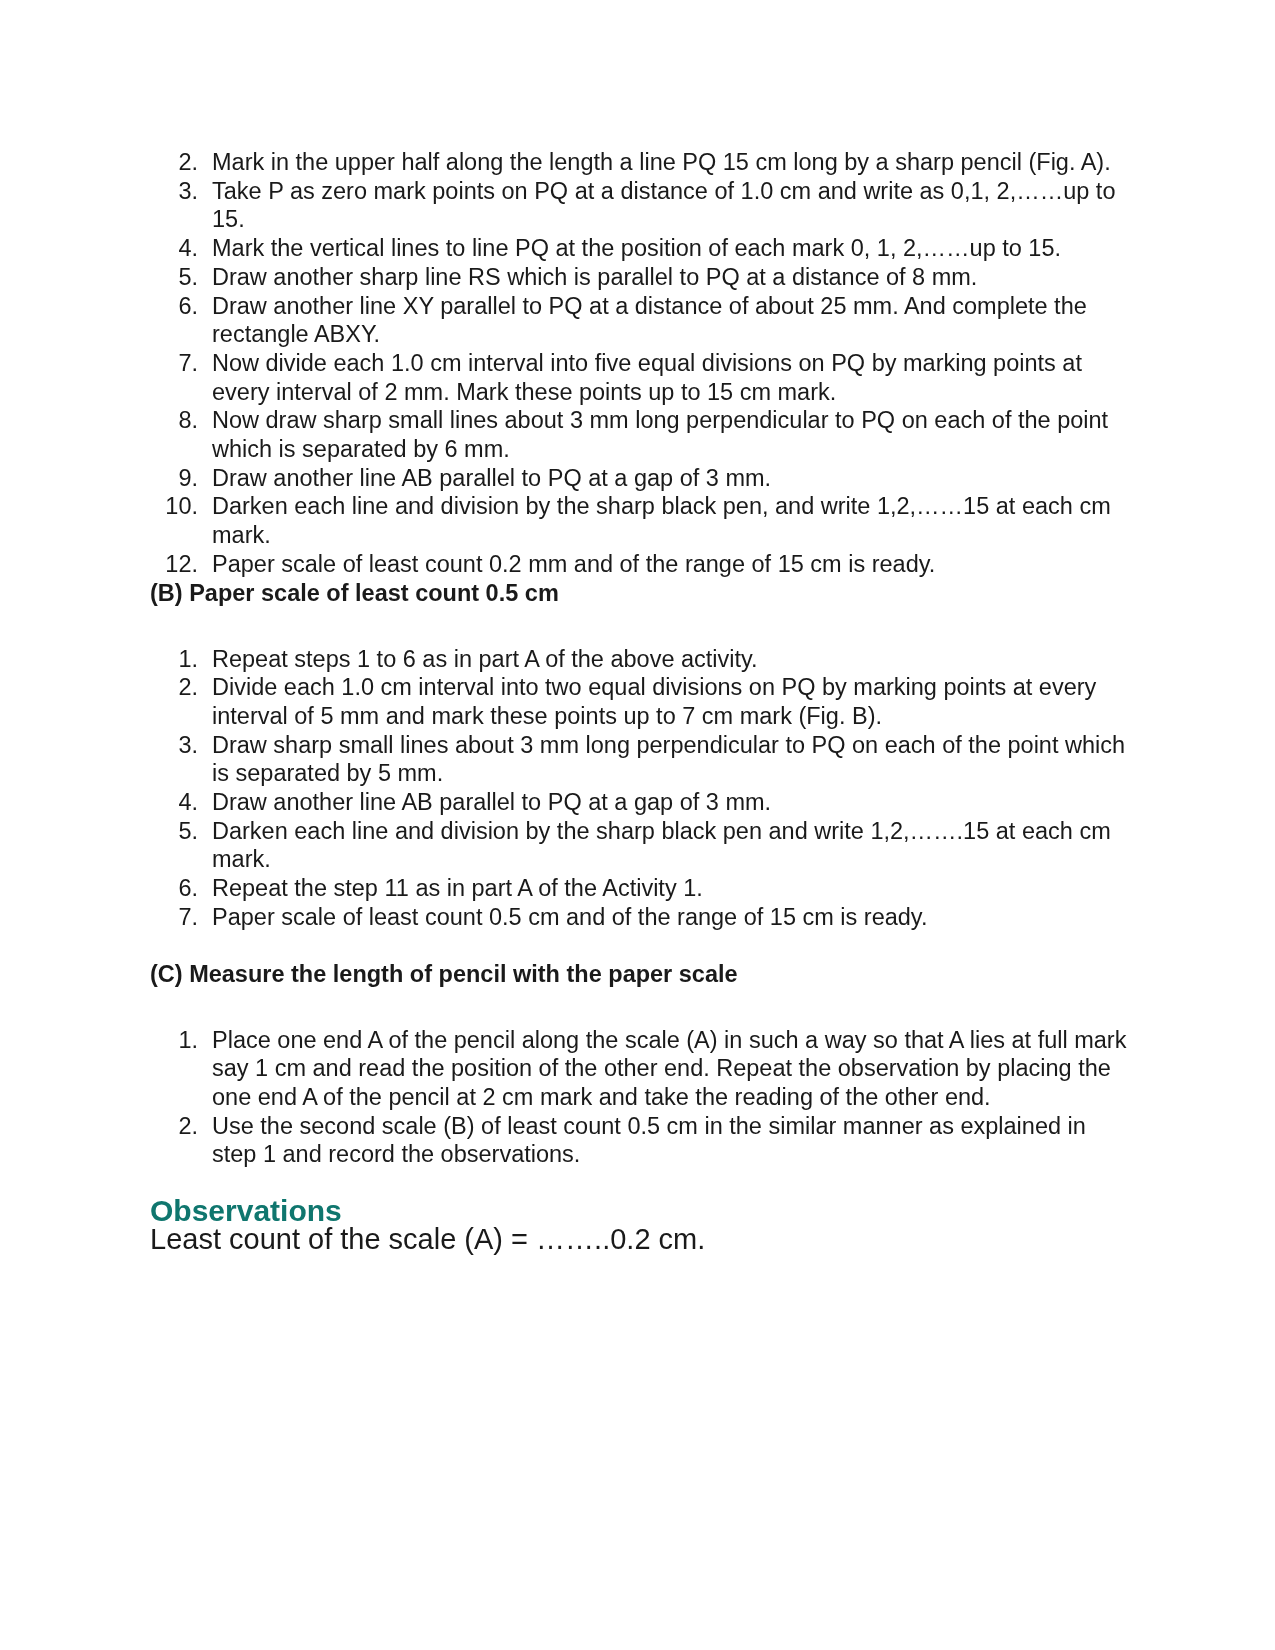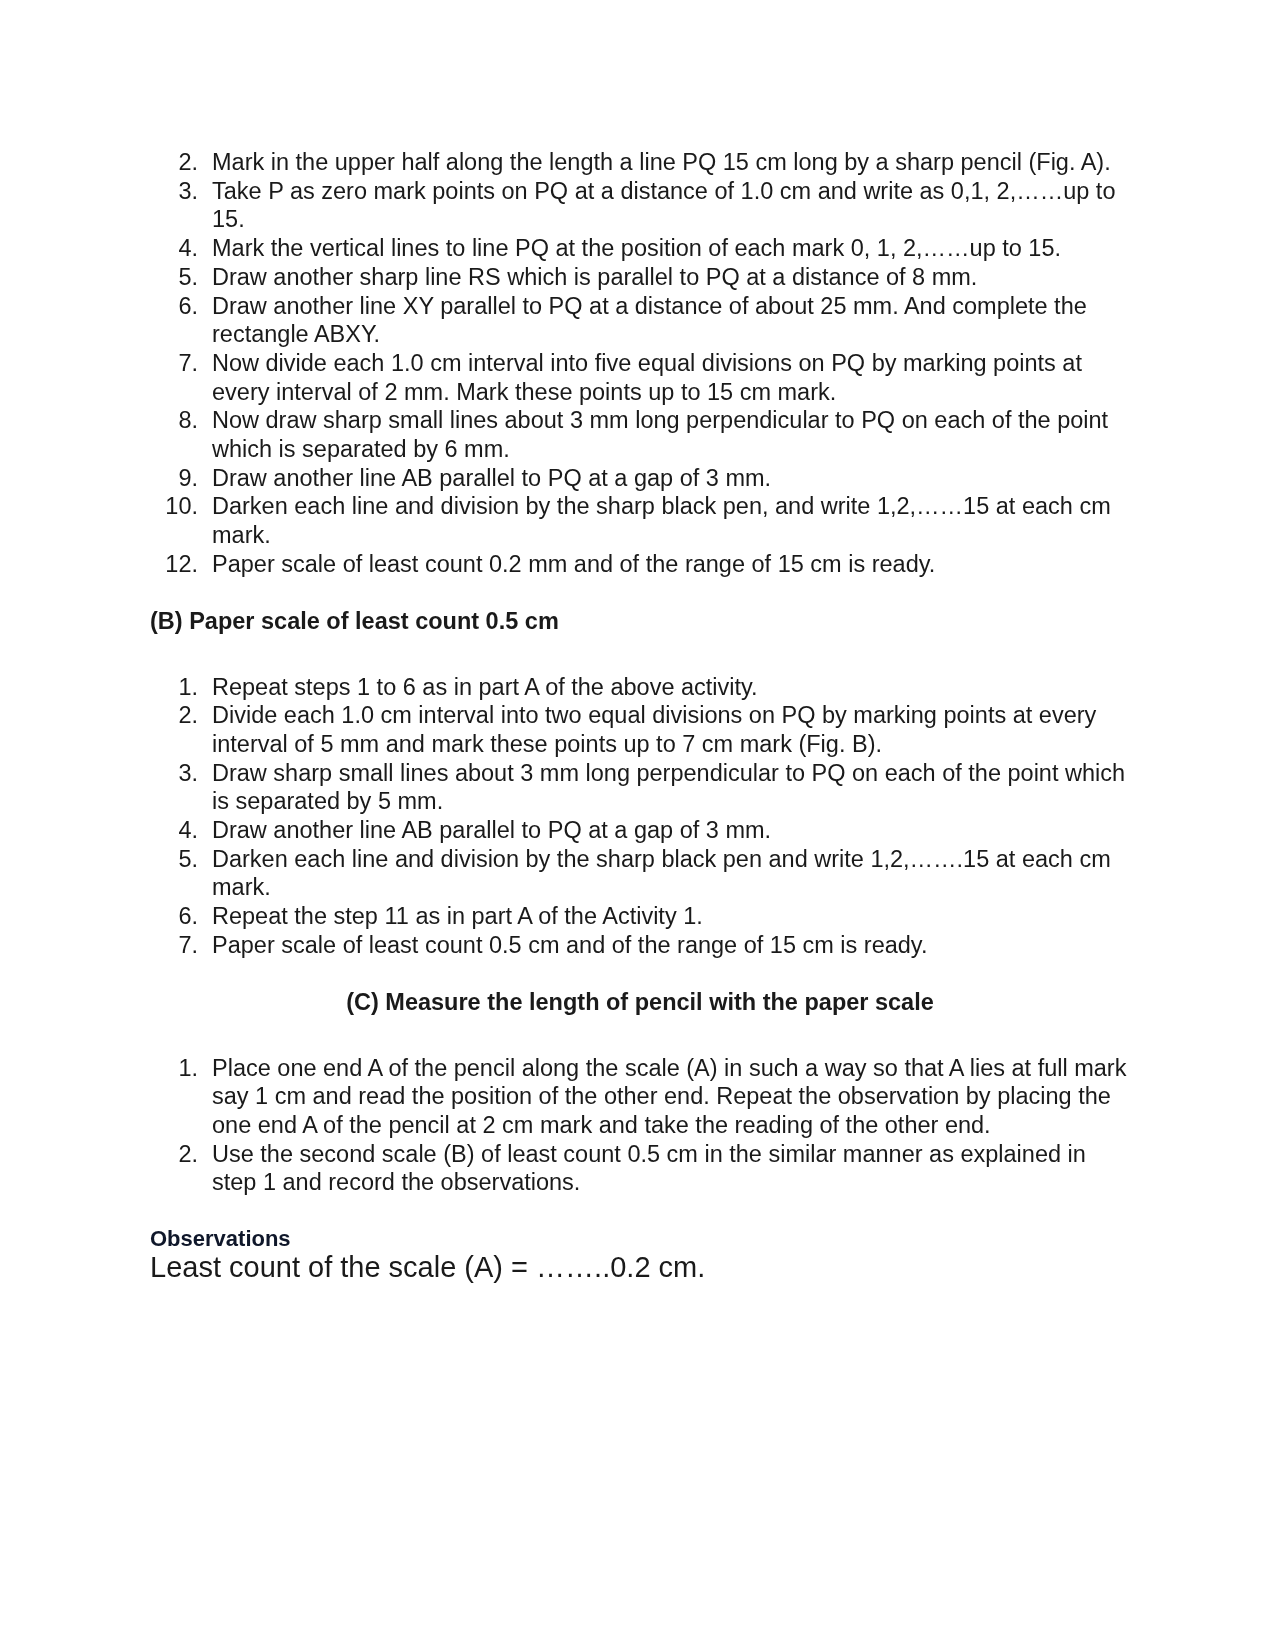--- a/index.html
+++ b/index.html
@@ -3,54 +3,54 @@
 <meta charset="utf-8">
 <style>
   html, body { margin: 0; padding: 0; background: #ffffff; }
   body { width: 1275px; height: 1650px; position: relative; overflow: hidden;
          font-family: "Liberation Sans", sans-serif; color: #1a1a1a; }
   .page { position: absolute; left: 150px; top: 148px; width: 980px; }
   ol.steps { list-style: none; margin: 0; padding: 0; }
   ol.steps li { position: relative; padding-left: 62px; font-size: 23.5px; line-height: 28.7px; }
   ol.steps li .num { position: absolute; left: 0; width: 48px; text-align: right; }
   h3.section { font-size: 23.5px; font-weight: bold; margin: 0; line-height: 28px; }
-  .obs-title { font-size: 22px; font-weight: bold; color: #0f172a; margin: 0; line-height: 28px; }
+  .obs-title { font-size: 30px; font-weight: bold; color: #0f766e; margin: 0; line-height: 28px; }
   .line { font-size: 29px; line-height: 28.7px; }
 </style>
 </head>
 <body>
 
 <div class="page">
 
   <ol class="steps">
     <li><span class="num">2.</span><span>Mark in the upper half along the length a line PQ 15 cm long by a sharp pencil (Fig. A).</span></li>
     <li><span class="num">3.</span><span>Take P as zero mark points on PQ at a distance of 1.0 cm and write as 0,1, 2,……up to 15.</span></li>
     <li><span class="num">4.</span><span>Mark the vertical lines to line PQ at the position of each mark 0, 1, 2,……up to 15.</span></li>
     <li><span class="num">5.</span><span>Draw another sharp line RS which is parallel to PQ at a distance of 8 mm.</span></li>
     <li><span class="num">6.</span><span>Draw another line XY parallel to PQ at a distance of about 25 mm. And complete the rectangle ABXY.</span></li>
     <li><span class="num">7.</span><span>Now divide each 1.0 cm interval into five equal divisions on PQ by marking points at every interval of 2 mm. Mark these points up to 15 cm mark.</span></li>
     <li><span class="num">8.</span><span>Now draw sharp small lines about 3 mm long perpendicular to PQ on each of the point which is separated by 6 mm.</span></li>
     <li><span class="num">9.</span><span>Draw another line AB parallel to PQ at a gap of 3 mm.</span></li>
     <li><span class="num">10.</span><span>Darken each line and division by the sharp black pen, and write 1,2,……15 at each cm mark.</span></li>
     <li><span class="num">12.</span><span>Paper scale of least count 0.2 mm and of the range of 15 cm is ready.</span></li>
   </ol>
 
-  <h3 class="section" style="margin-top:28px;">(B) Paper scale of least count 0.5 cm</h3>
+  <h3 class="section" style="">(B) Paper scale of least count 0.5 cm</h3>
 
   <ol class="steps" style="margin-top:38px;">
     <li><span class="num">1.</span><span>Repeat steps 1 to 6 as in part A of the above activity.</span></li>
     <li><span class="num">2.</span><span>Divide each 1.0 cm interval into two equal divisions on PQ by marking points at every interval of 5 mm and mark these points up to 7 cm mark (Fig. B).</span></li>
     <li><span class="num">3.</span><span>Draw sharp small lines about 3 mm long perpendicular to PQ on each of the point which is separated by 5 mm.</span></li>
     <li><span class="num">4.</span><span>Draw another line AB parallel to PQ at a gap of 3 mm.</span></li>
     <li><span class="num">5.</span><span>Darken each line and division by the sharp black pen and write 1,2,…….15 at each cm mark.</span></li>
     <li><span class="num">6.</span><span>Repeat the step 11 as in part A of the Activity 1.</span></li>
     <li><span class="num">7.</span><span>Paper scale of least count 0.5 cm and of the range of 15 cm is ready.</span></li>
   </ol>
 
-  <h3 class="section" style="margin-top:28px;text-align:center;">(C) Measure the length of pencil with the paper scale</h3>
+  <h3 class="section" style="margin-top:28px;">(C) Measure the length of pencil with the paper scale</h3>
 
   <ol class="steps" style="margin-top:38px;">
     <li><span class="num">1.</span><span>Place one end A of the pencil along the scale (A) in such a way so that A lies at full mark say 1 cm and read the position of the other end. Repeat the observation by placing the one end A of the pencil at 2 cm mark and take the reading of the other end.</span></li>
     <li><span class="num">2.</span><span>Use the second scale (B) of least count 0.5 cm in the similar manner as explained in step 1 and record the observations.</span></li>
   </ol>
 
   <div class="obs-title" style="margin-top:28px;">Observations</div>
   <div class="line">Least count of the scale (A) = ……..0.2 cm.</div>
 
 </div>

